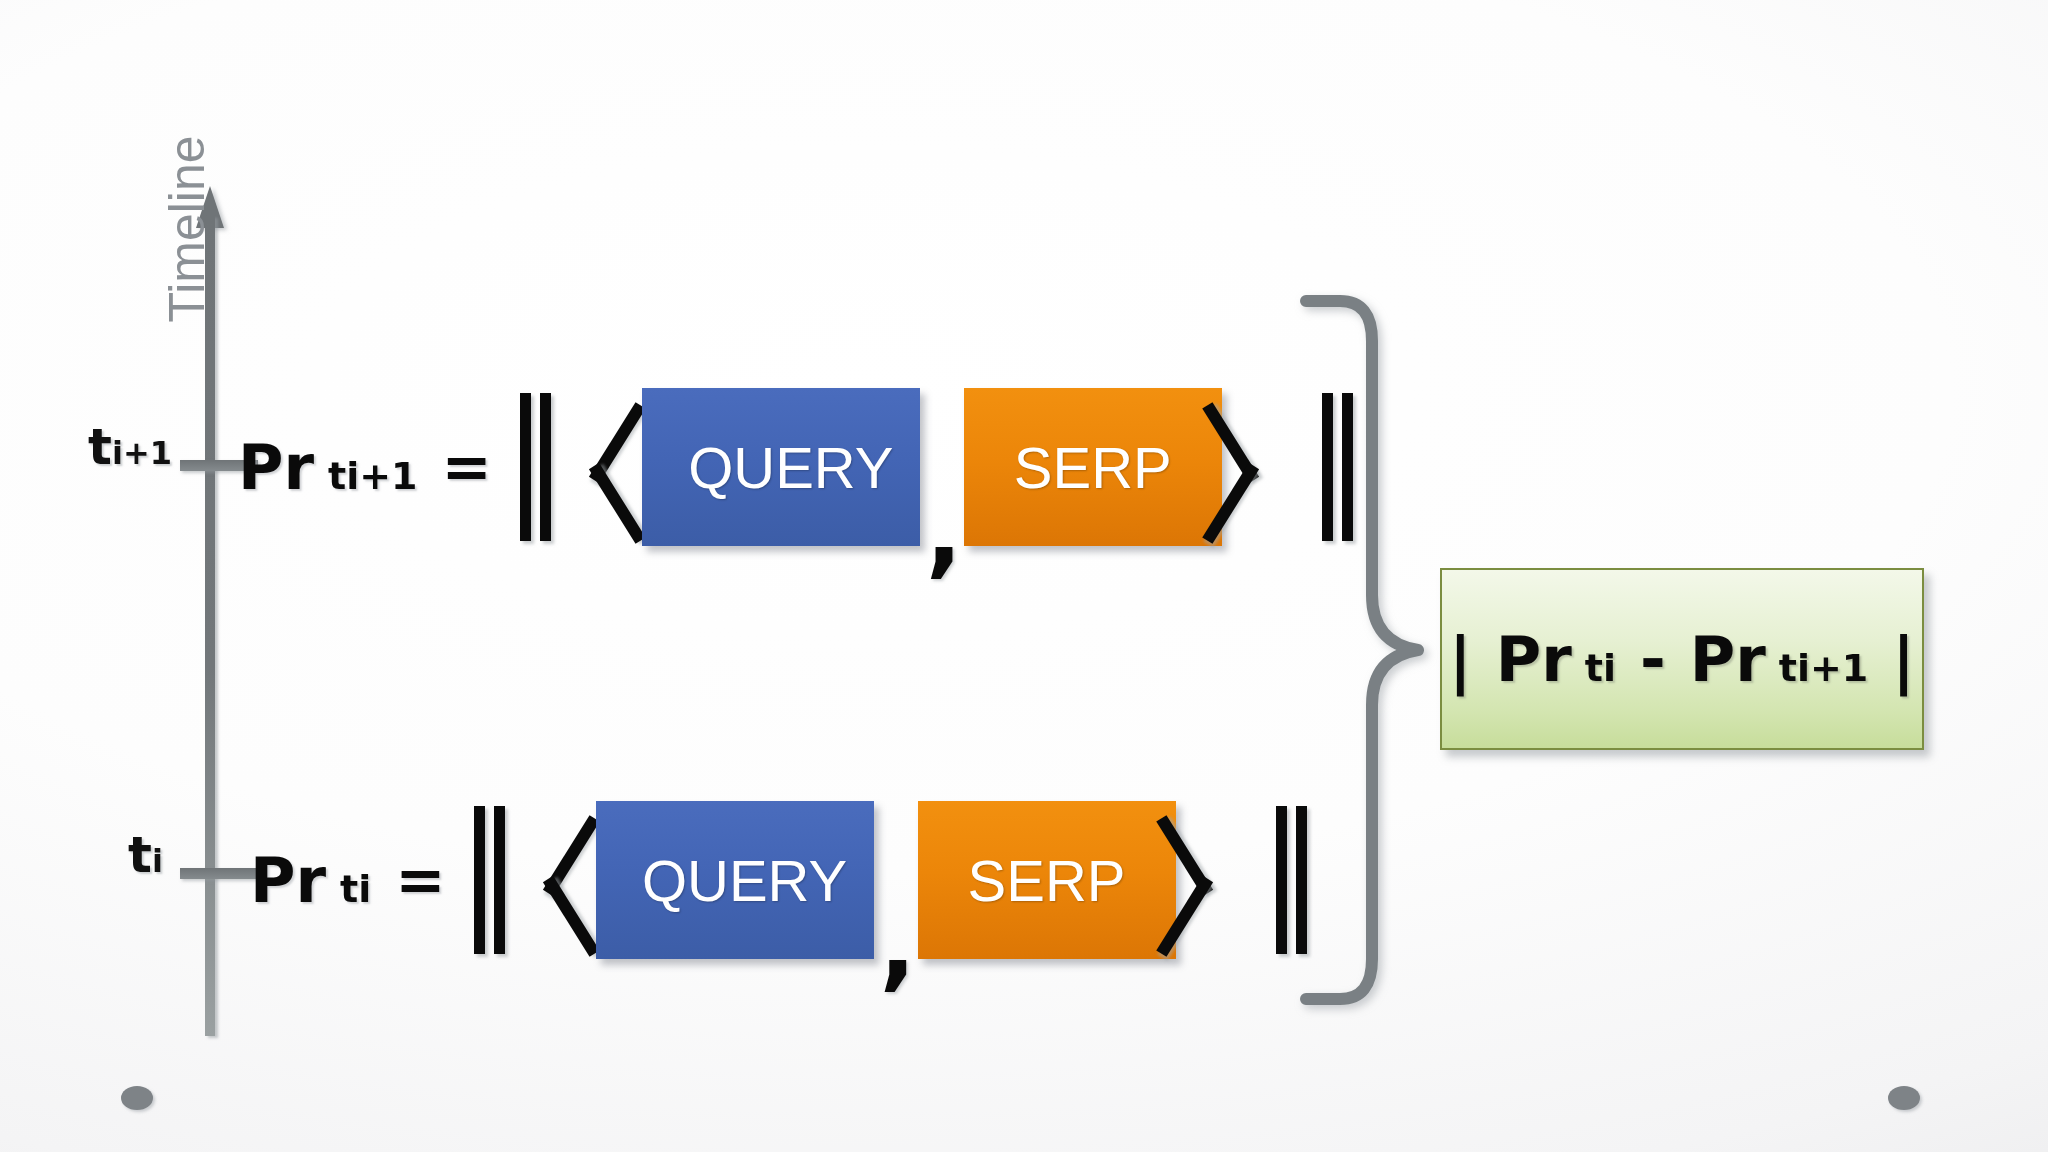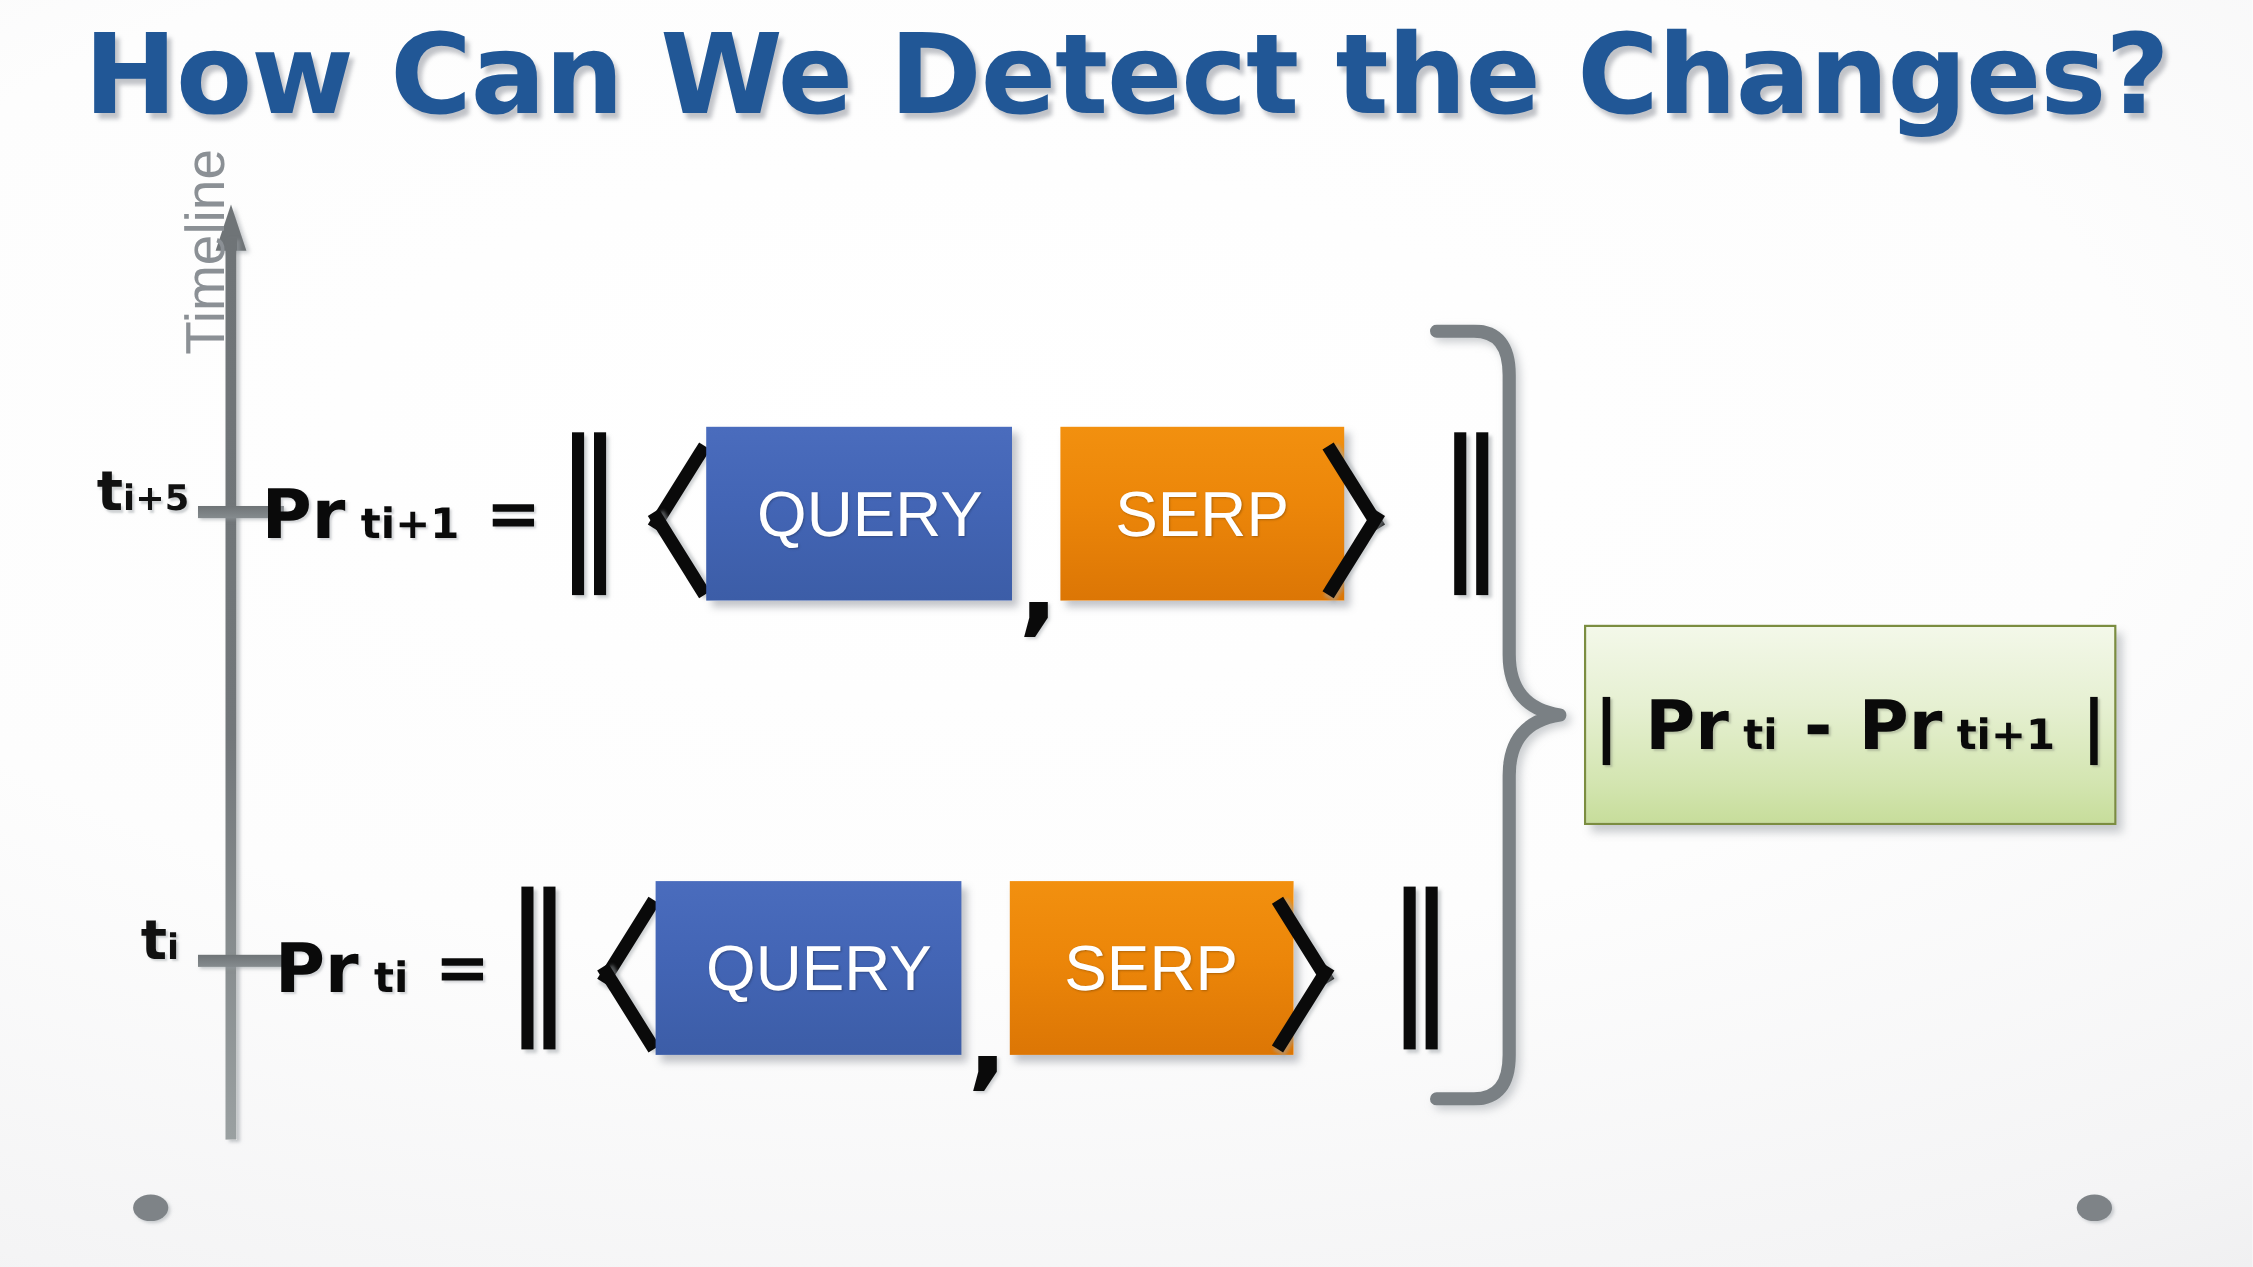--- a/index.html
+++ b/index.html
@@ -270,34 +270,33 @@
     box-shadow: 2px 2px 3px rgba(170,175,180,0.6);
   }
   #corner-dot-left  { left: 121px;  top: 1086px; }
   #corner-dot-right { left: 1888px; top: 1086px; }
 </style>
 </head>
 <body>
 
 <div id="slide">
 
-  <div id="slide-title">How Can We Detect the Changes?</div>
 
   <div id="timeline-axis">
     <div id="axis-arrowhead"></div>
     <div id="axis-shaft"></div>
   </div>
 
   <div id="timeline-label">Timeline</div>
 
   <div class="tick-mark" id="tick-upper"></div>
   <div class="tick-mark" id="tick-lower"></div>
 
   <div class="tick-label" id="tick-label-upper">
-    <span class="base">t</span><span class="sub">i+5</span>
+    <span class="base">t</span><span class="sub">i+1</span>
   </div>
   <div class="tick-label" id="tick-label-lower">
     <span class="base">t</span><span class="sub">i</span>
   </div>
 
   <div class="expr-row" id="expr-row-upper">
 
     <span class="pr-term">
       <span class="pr-base">Pr</span>
         <span class="pr-sub">ti+1</span>

